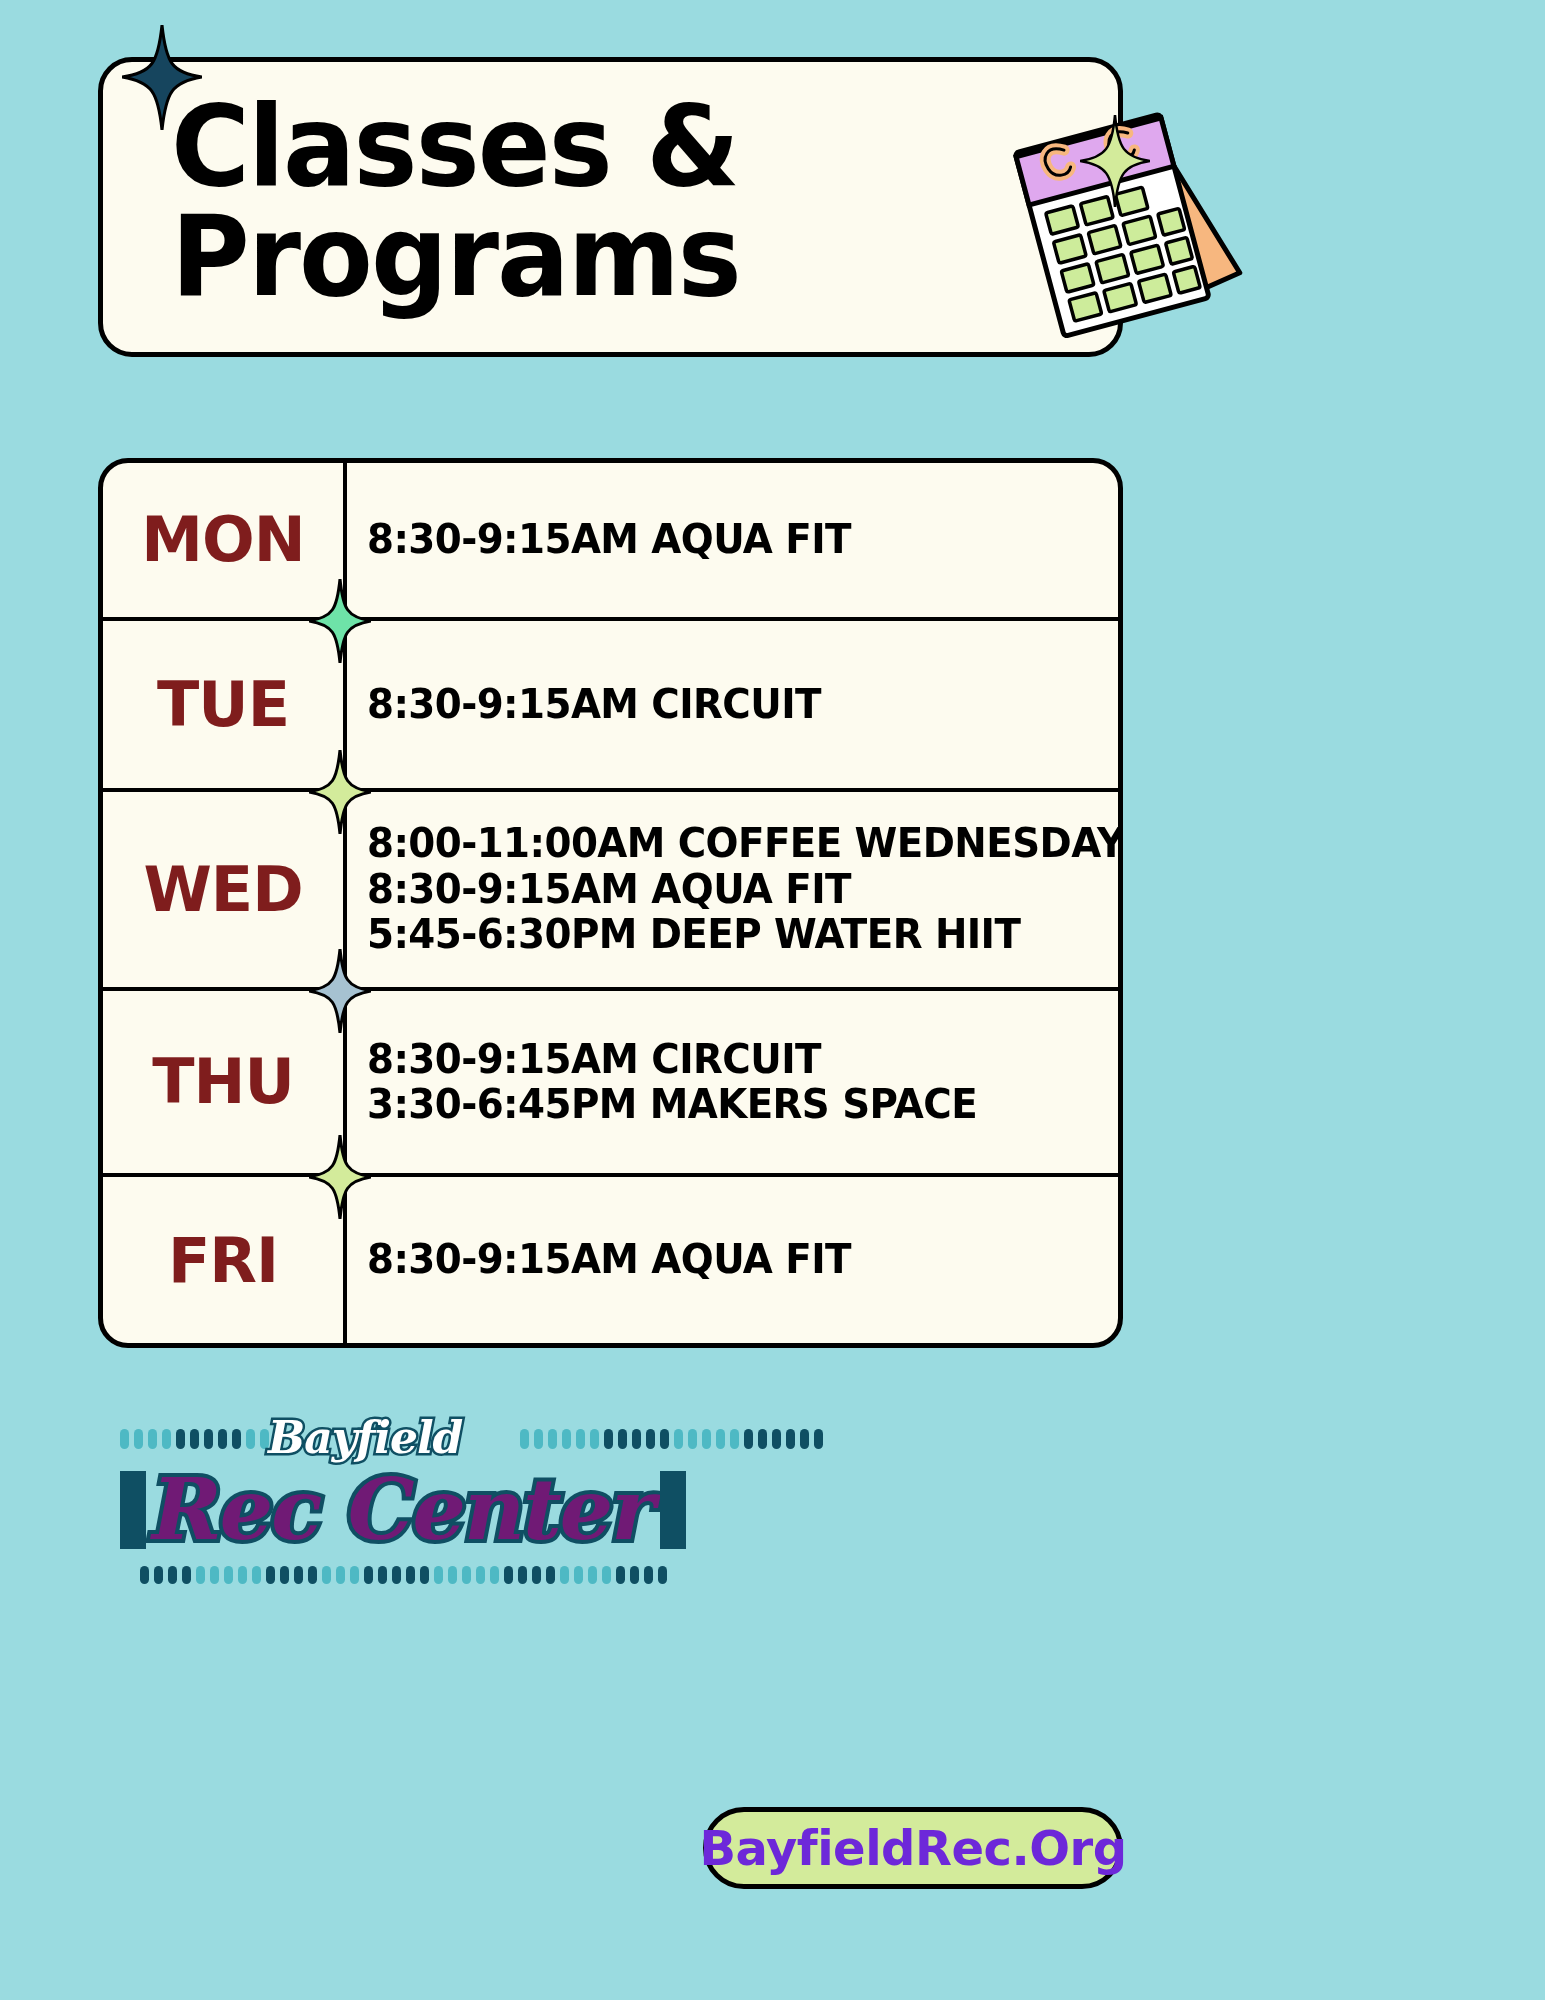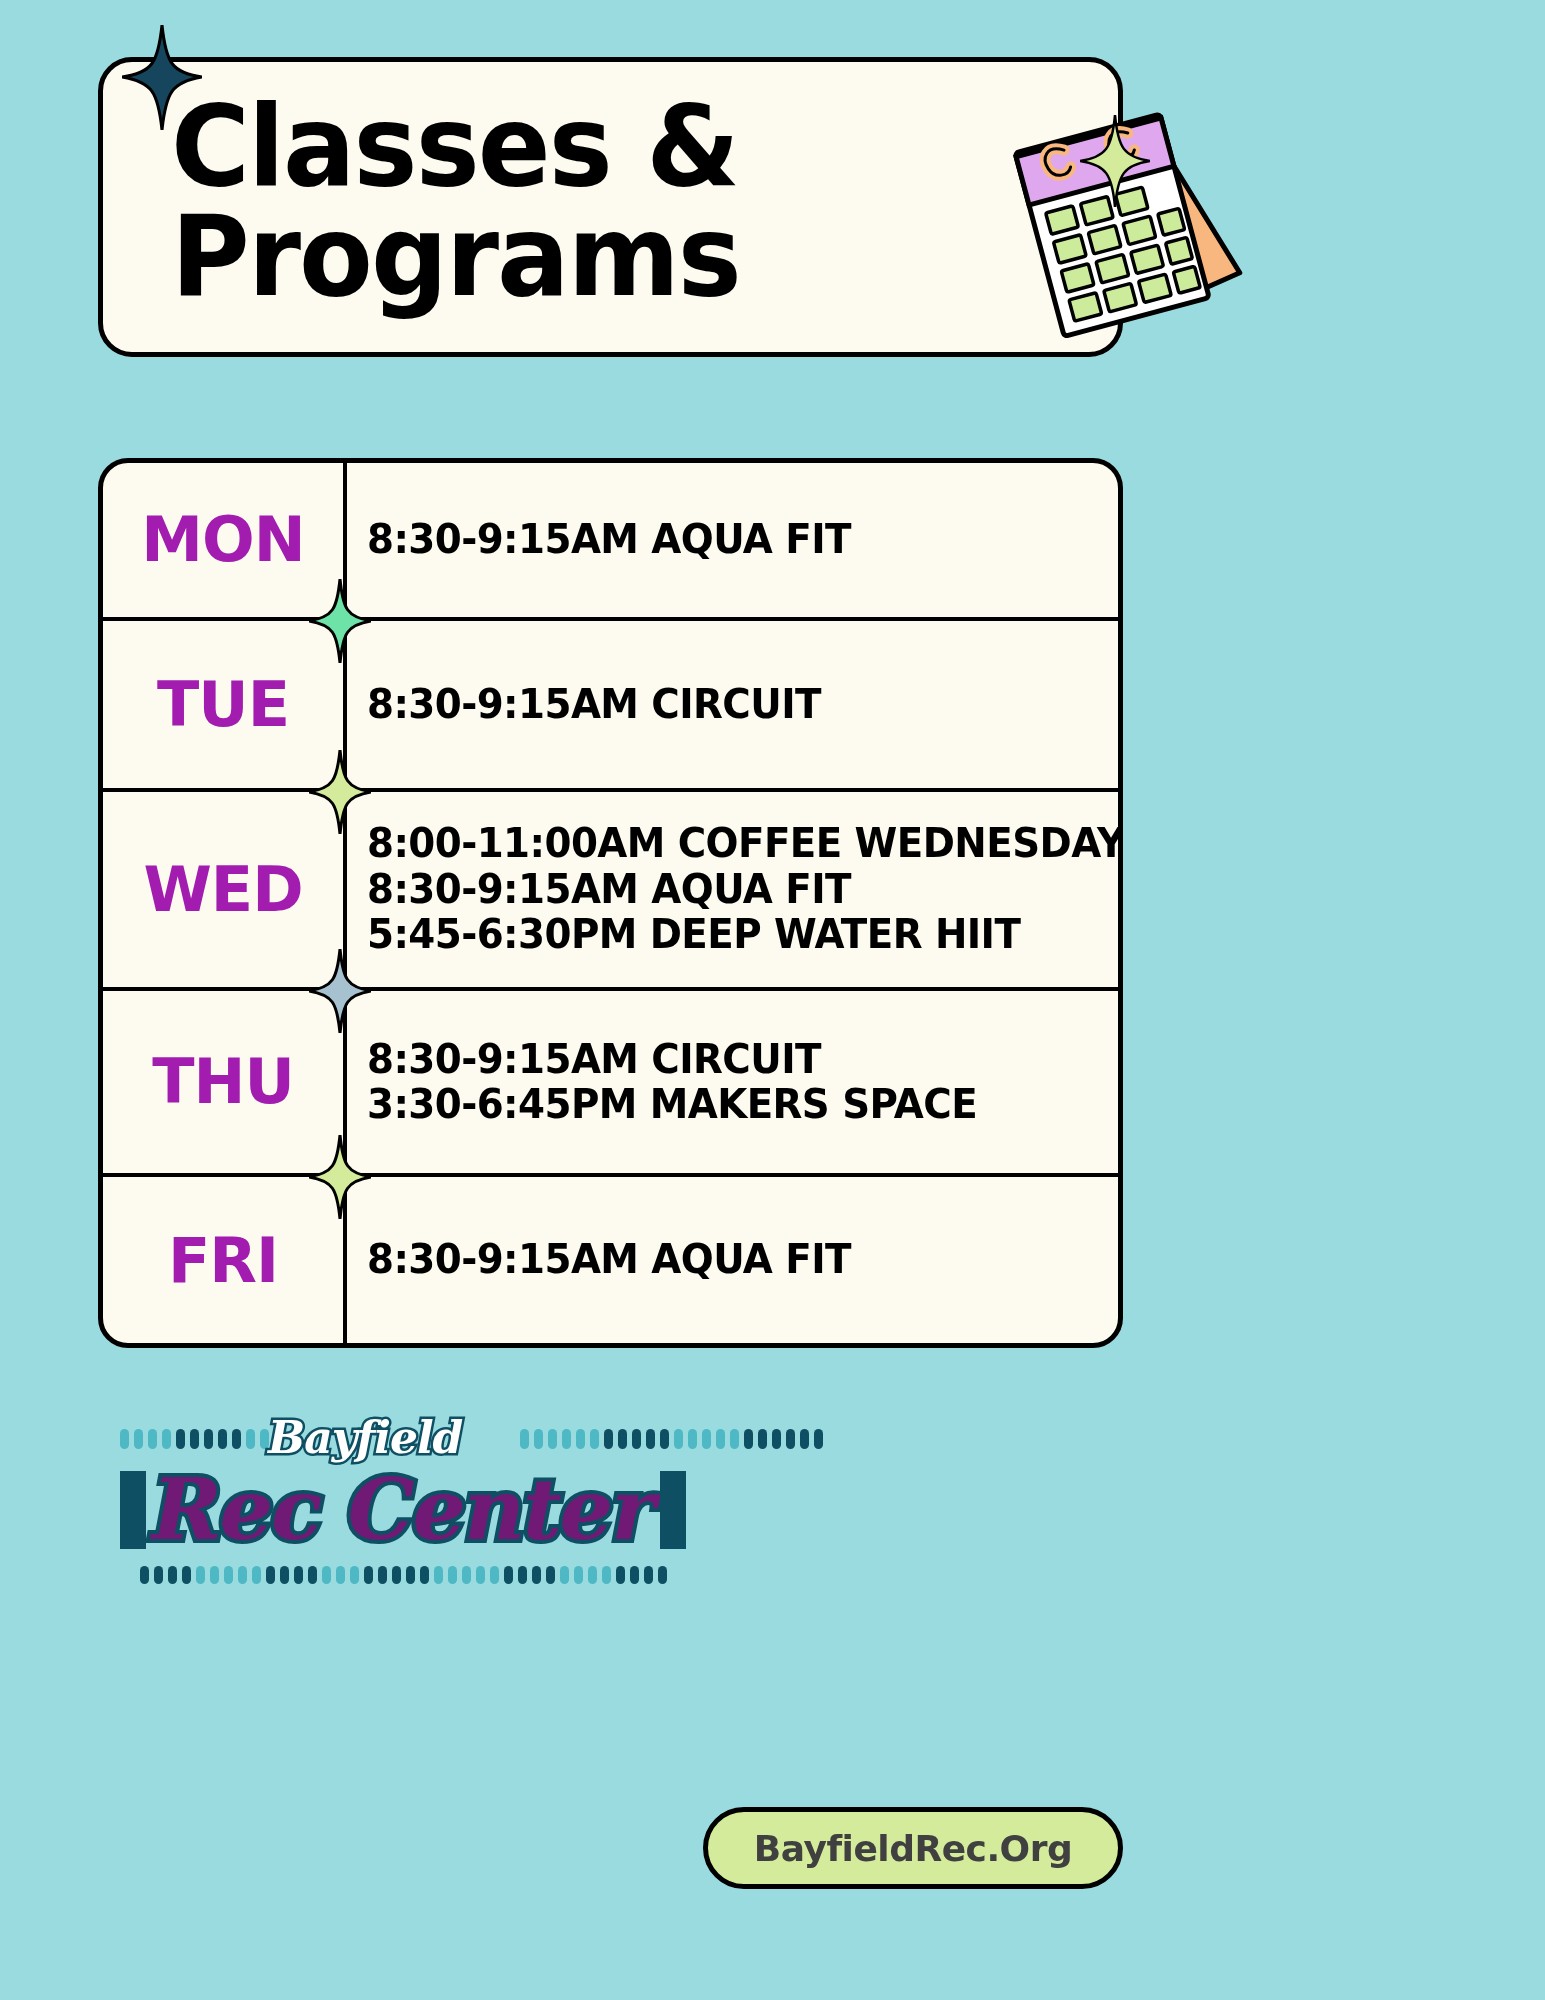--- a/index.html
+++ b/index.html
@@ -133,21 +133,21 @@
   .row:last-child { border-bottom: none; }
 
   .row-day {
     width: 240px;
     flex: 0 0 240px;
     text-align: center;
     font-family: "DejaVu Sans", sans-serif;
     font-weight: 700;
     font-size: 62px;
     letter-spacing: -1px;
-    color: #a21caf;
+    color: #7f1d1d;
     box-sizing: border-box;
   }
   .row-sep {
     width: 4px;
     flex: 0 0 4px;
     align-self: stretch;
     background: #000;
   }
   .row-events {
     flex: 1 1 auto;
@@ -273,23 +273,23 @@
     border: 5px solid #000;
     border-radius: 42px;
     box-sizing: border-box;
     display: flex;
     align-items: center;
     justify-content: center;
   }
   .web-badge-text {
     font-family: "DejaVu Sans", sans-serif;
     font-weight: 700;
-    font-size: 36px;
+    font-size: 48px;
     letter-spacing: -0.5px;
-    color: #404040;
+    color: #6d28d9;
   }
 </style>
 </head>
 <body>
 
 <div class="poster">
 
   <div class="header-card">
     <div class="header-title">Classes &amp;
 Programs</div>

